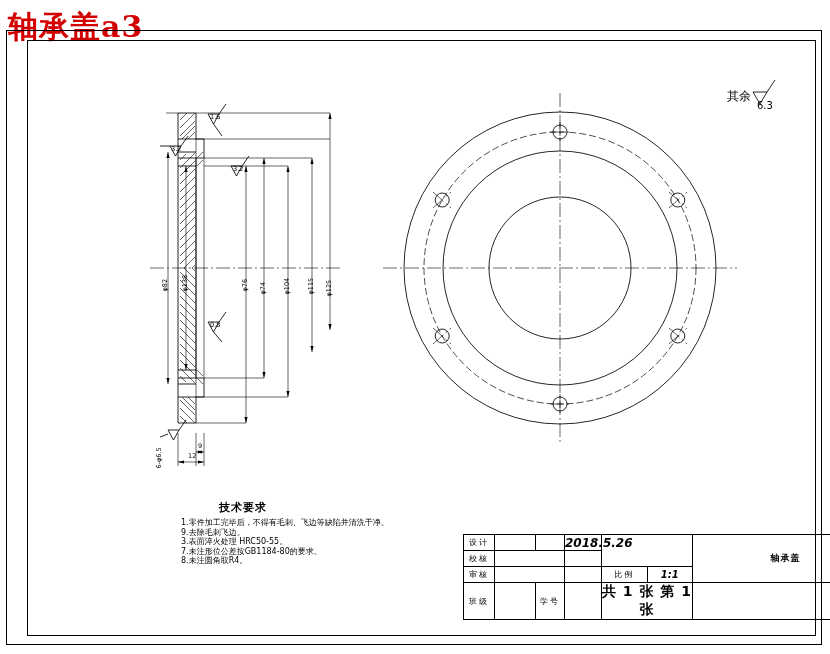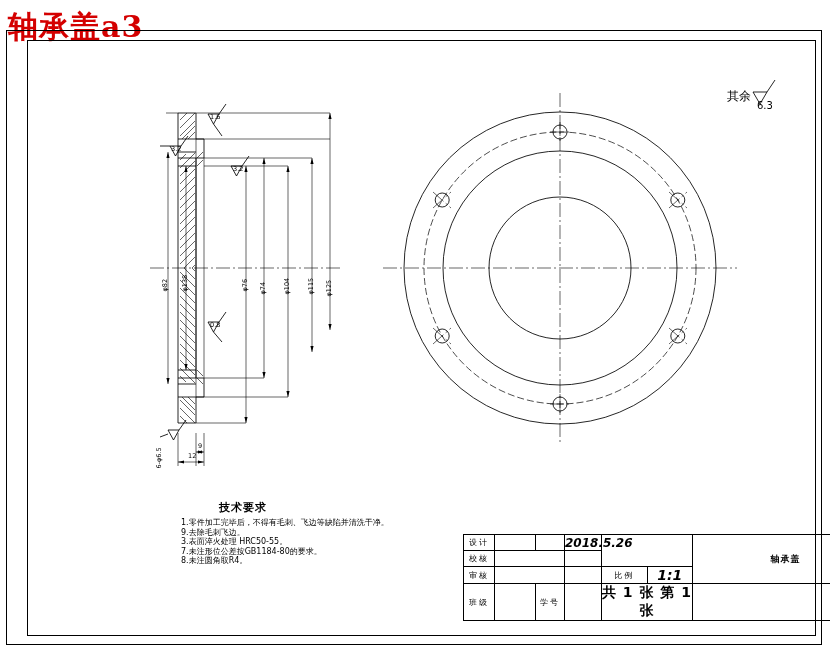--- a/index.html
+++ b/index.html
@@ -45,21 +45,21 @@
   .rough-note{position:absolute;left:727px;top:88px;font-size:12px;}
   .rough-val{position:absolute;left:757px;top:100px;font-size:10px;}
 
   
   .tb{position:absolute;left:463px;top:534px;width:321px;height:61px;}
   .tb table{border-collapse:collapse;width:100%;height:100%;table-layout:fixed;}
   .tb td{border:1px solid #000;font-size:8px;text-align:center;vertical-align:middle;
      font-family:"DejaVu Sans","Liberation Sans",sans-serif;padding:0;height:15px;}
   .tb td.lab{font-weight:normal;letter-spacing:2px;}
   .tb td.date{font-size:12px;font-style:italic;font-weight:bold;}
-  .tb td.val{font-style:italic;font-weight:bold;font-size:14px;}
+  .tb td.val{font-style:italic;font-weight:bold;font-size:10px;}
   .tb td.name{font-weight:bold;font-size:9px;letter-spacing:1px;}
   .tb td.sheets{font-weight:bold;font-size:14px;letter-spacing:1px;}
   .tb td.blank{}
 </style>
 </head>
 <body>
 
 <div id="stage">
 
   <div class="doc-title">轴承盖a3</div>

